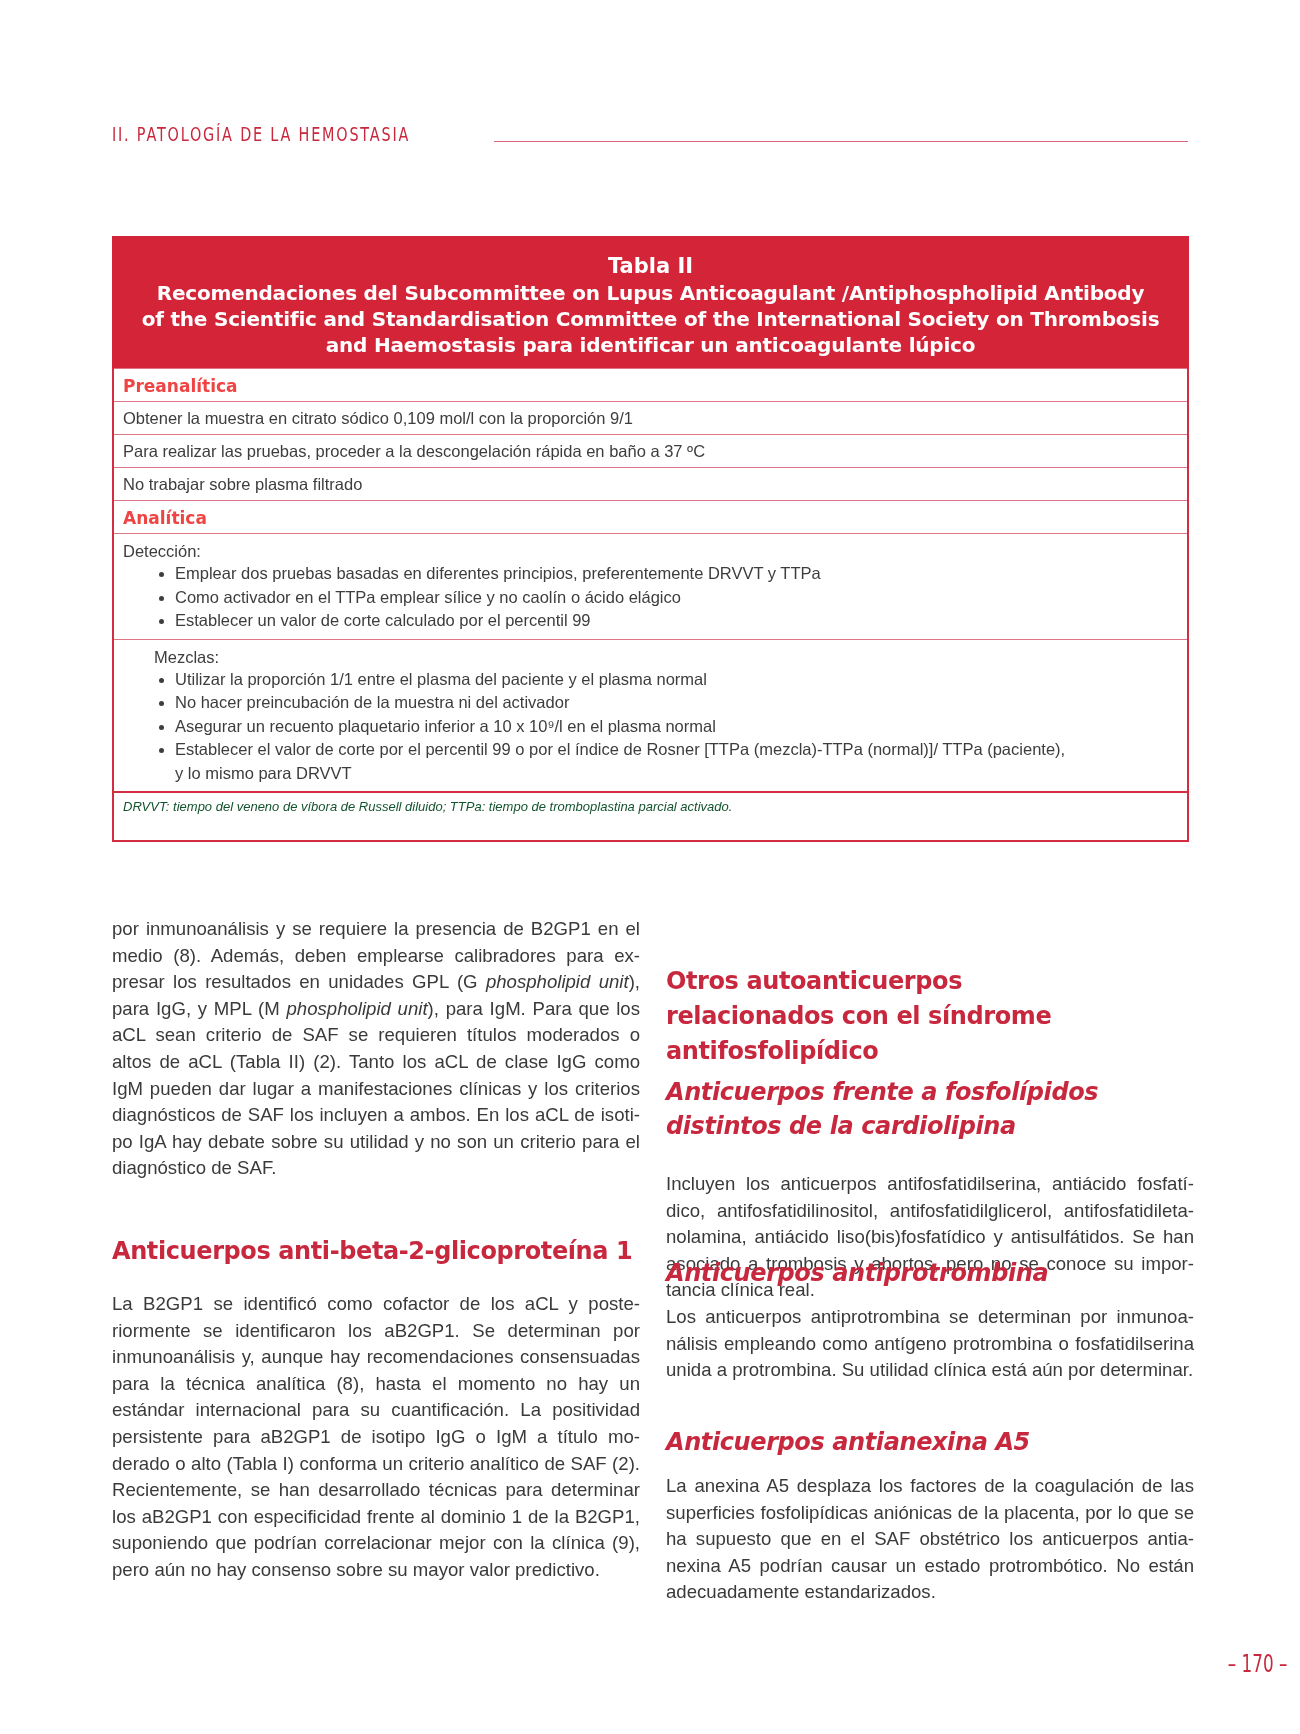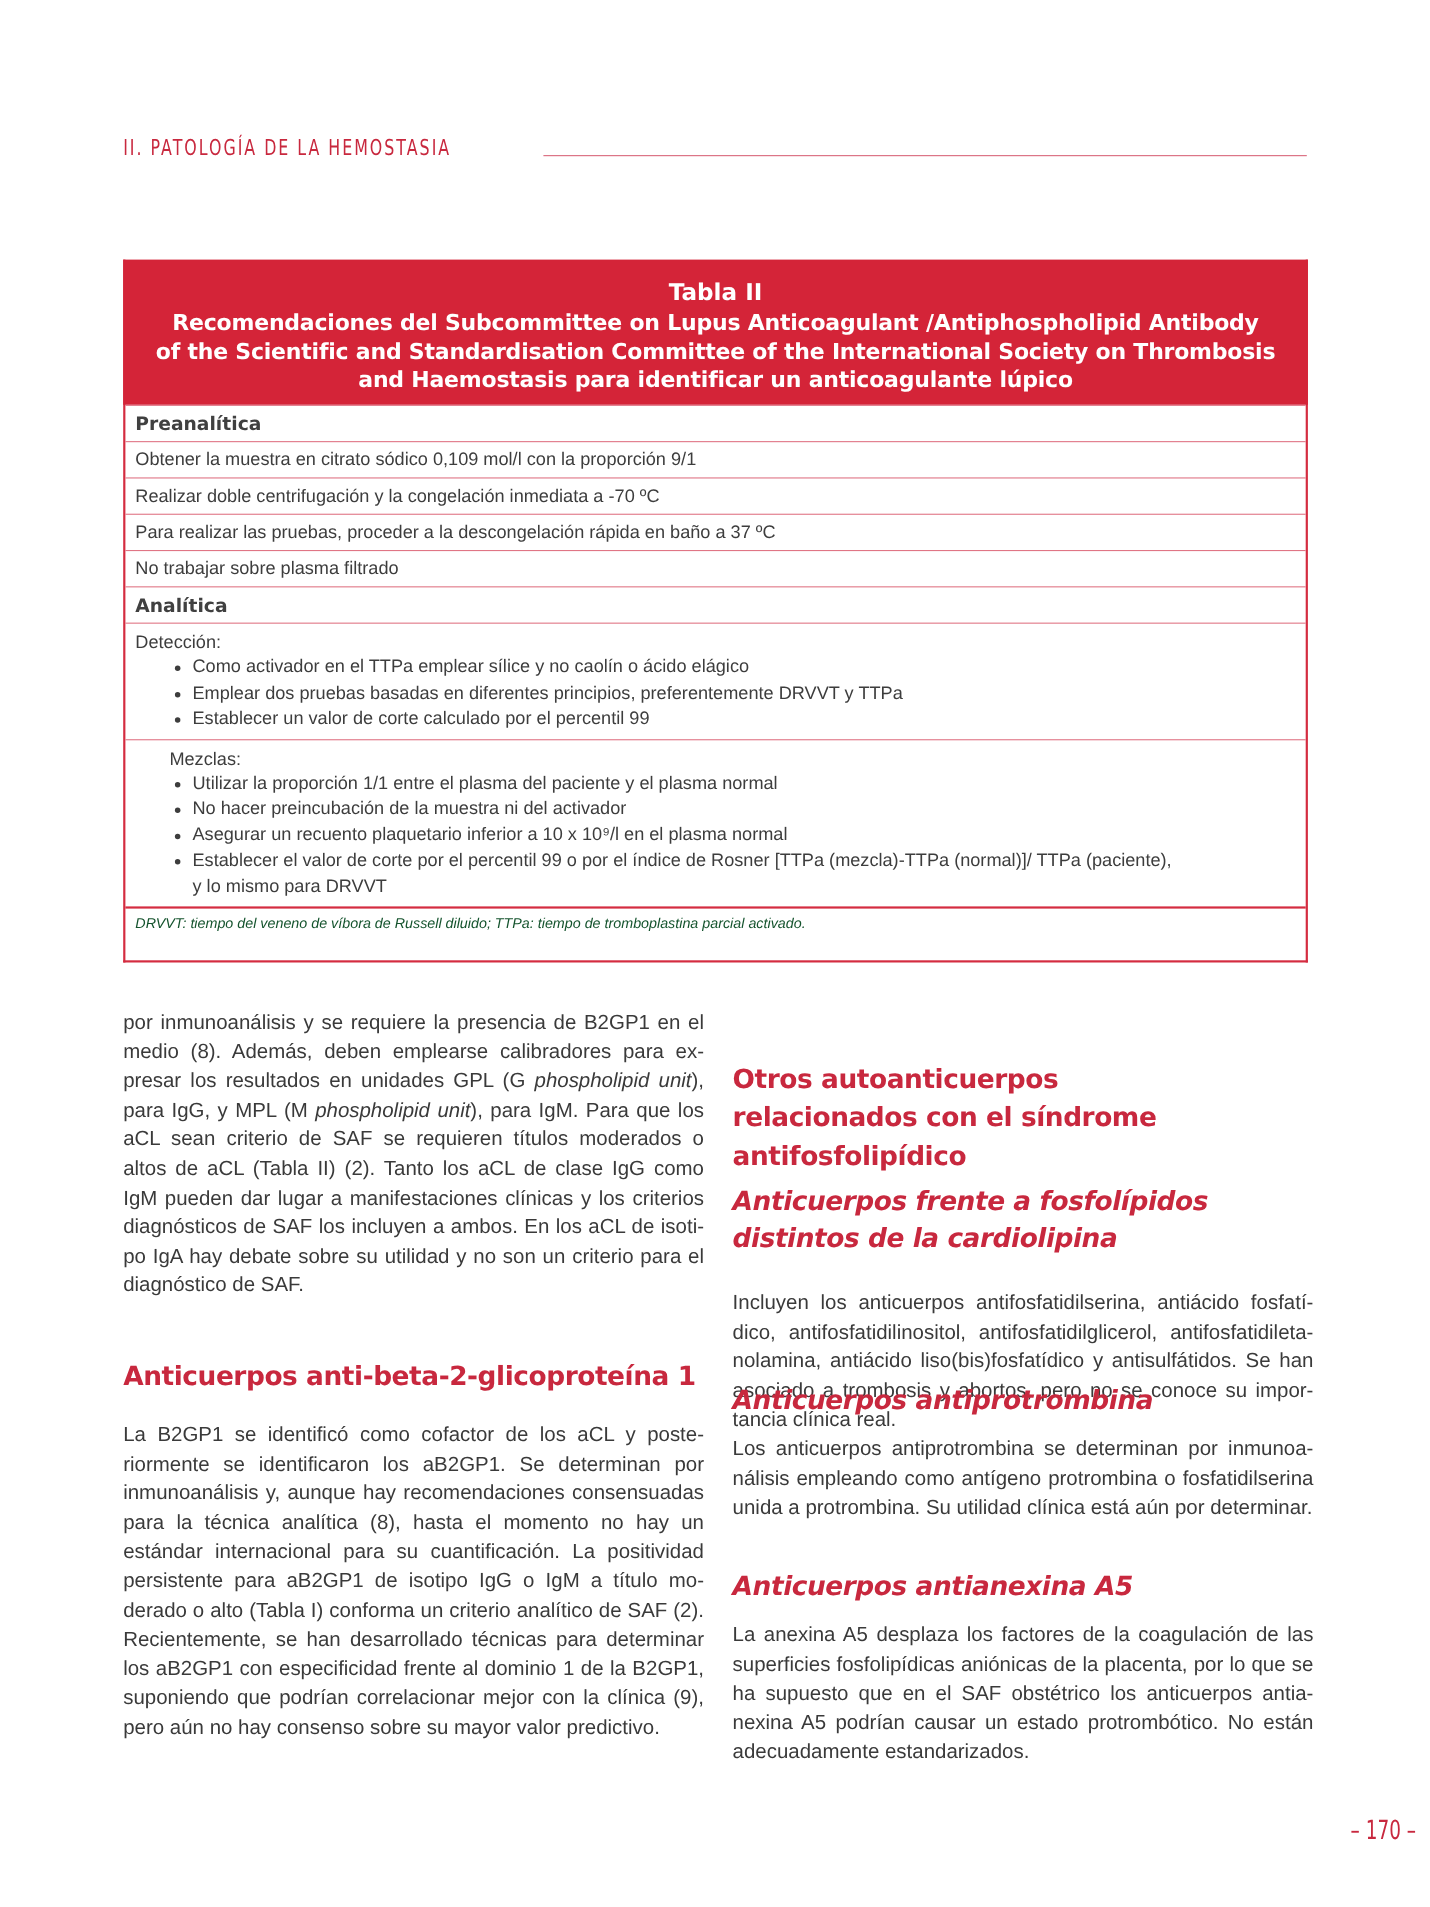--- a/index.html
+++ b/index.html
@@ -56,21 +56,21 @@
       border-top: 1.5px solid #e07585;
       padding: 5px 9px 5px 9px;
       font-size: 16.5px;
       line-height: 22px;
       color: #3d3d3d;
     }
     .row:first-of-type { border-top: none; }
     .row.section {
       font-family: "DejaVu Sans", sans-serif;
       font-weight: bold;
-      color: #404040;
+      color: #ef4444;
       font-size: 17px;
       padding: 6px 9px 4px 9px;
     }
     .row.group { padding: 6px 9px 6px 9px; }
     .row.group .group-label { line-height: 22px; }
     .row.group ul { list-style: none; padding-left: 36px; }
     .row.group li { position: relative; line-height: 23.5px; padding-left: 16px; }
     .row.group li::before {
       content: "";
       position: absolute; left: 0; top: 10px;
@@ -143,31 +143,30 @@
     <div class="num">Tabla II</div>
     <div class="caption">
       <div>Recomendaciones del Subcommittee on Lupus Anticoagulant /Antiphospholipid Antibody</div>
       <div>of the Scientific and Standardisation Committee of the International Society on Thrombosis</div>
       <div>and Haemostasis para identificar un anticoagulante lúpico</div>
     </div>
   </div>
 
   <div class="row section">Preanalítica</div>
   <div class="row">Obtener la muestra en citrato sódico 0,109 mol/l con la proporción 9/1</div>
-  <div class="row">Realizar doble centrifugación y la congelación inmediata a -70 ºC</div>
   <div class="row">Para realizar las pruebas, proceder a la descongelación rápida en baño a 37 ºC</div>
   <div class="row">No trabajar sobre plasma filtrado</div>
 
   <div class="row section">Analítica</div>
 
   <div class="row group">
     <div class="group-label">Detección:</div>
     <ul>
+      <li>Emplear dos pruebas basadas en diferentes principios, preferentemente DRVVT y TTPa</li>
       <li>Como activador en el TTPa emplear sílice y no caolín o ácido elágico</li>
-      <li>Emplear dos pruebas basadas en diferentes principios, preferentemente DRVVT y TTPa</li>
       <li>Establecer un valor de corte calculado por el percentil 99</li>
     </ul>
   </div>
 
   <div class="row group">
     <div class="group-label" style="padding-left:5px;margin-left:26px;">Mezclas:</div>
     <ul>
       <li>Utilizar la proporción 1/1 entre el plasma del paciente y el plasma normal</li>
       <li>No hacer preincubación de la muestra ni del activador</li>
       <li>Asegurar un recuento plaquetario inferior a 10 x 10⁹/l en el plasma normal</li>

